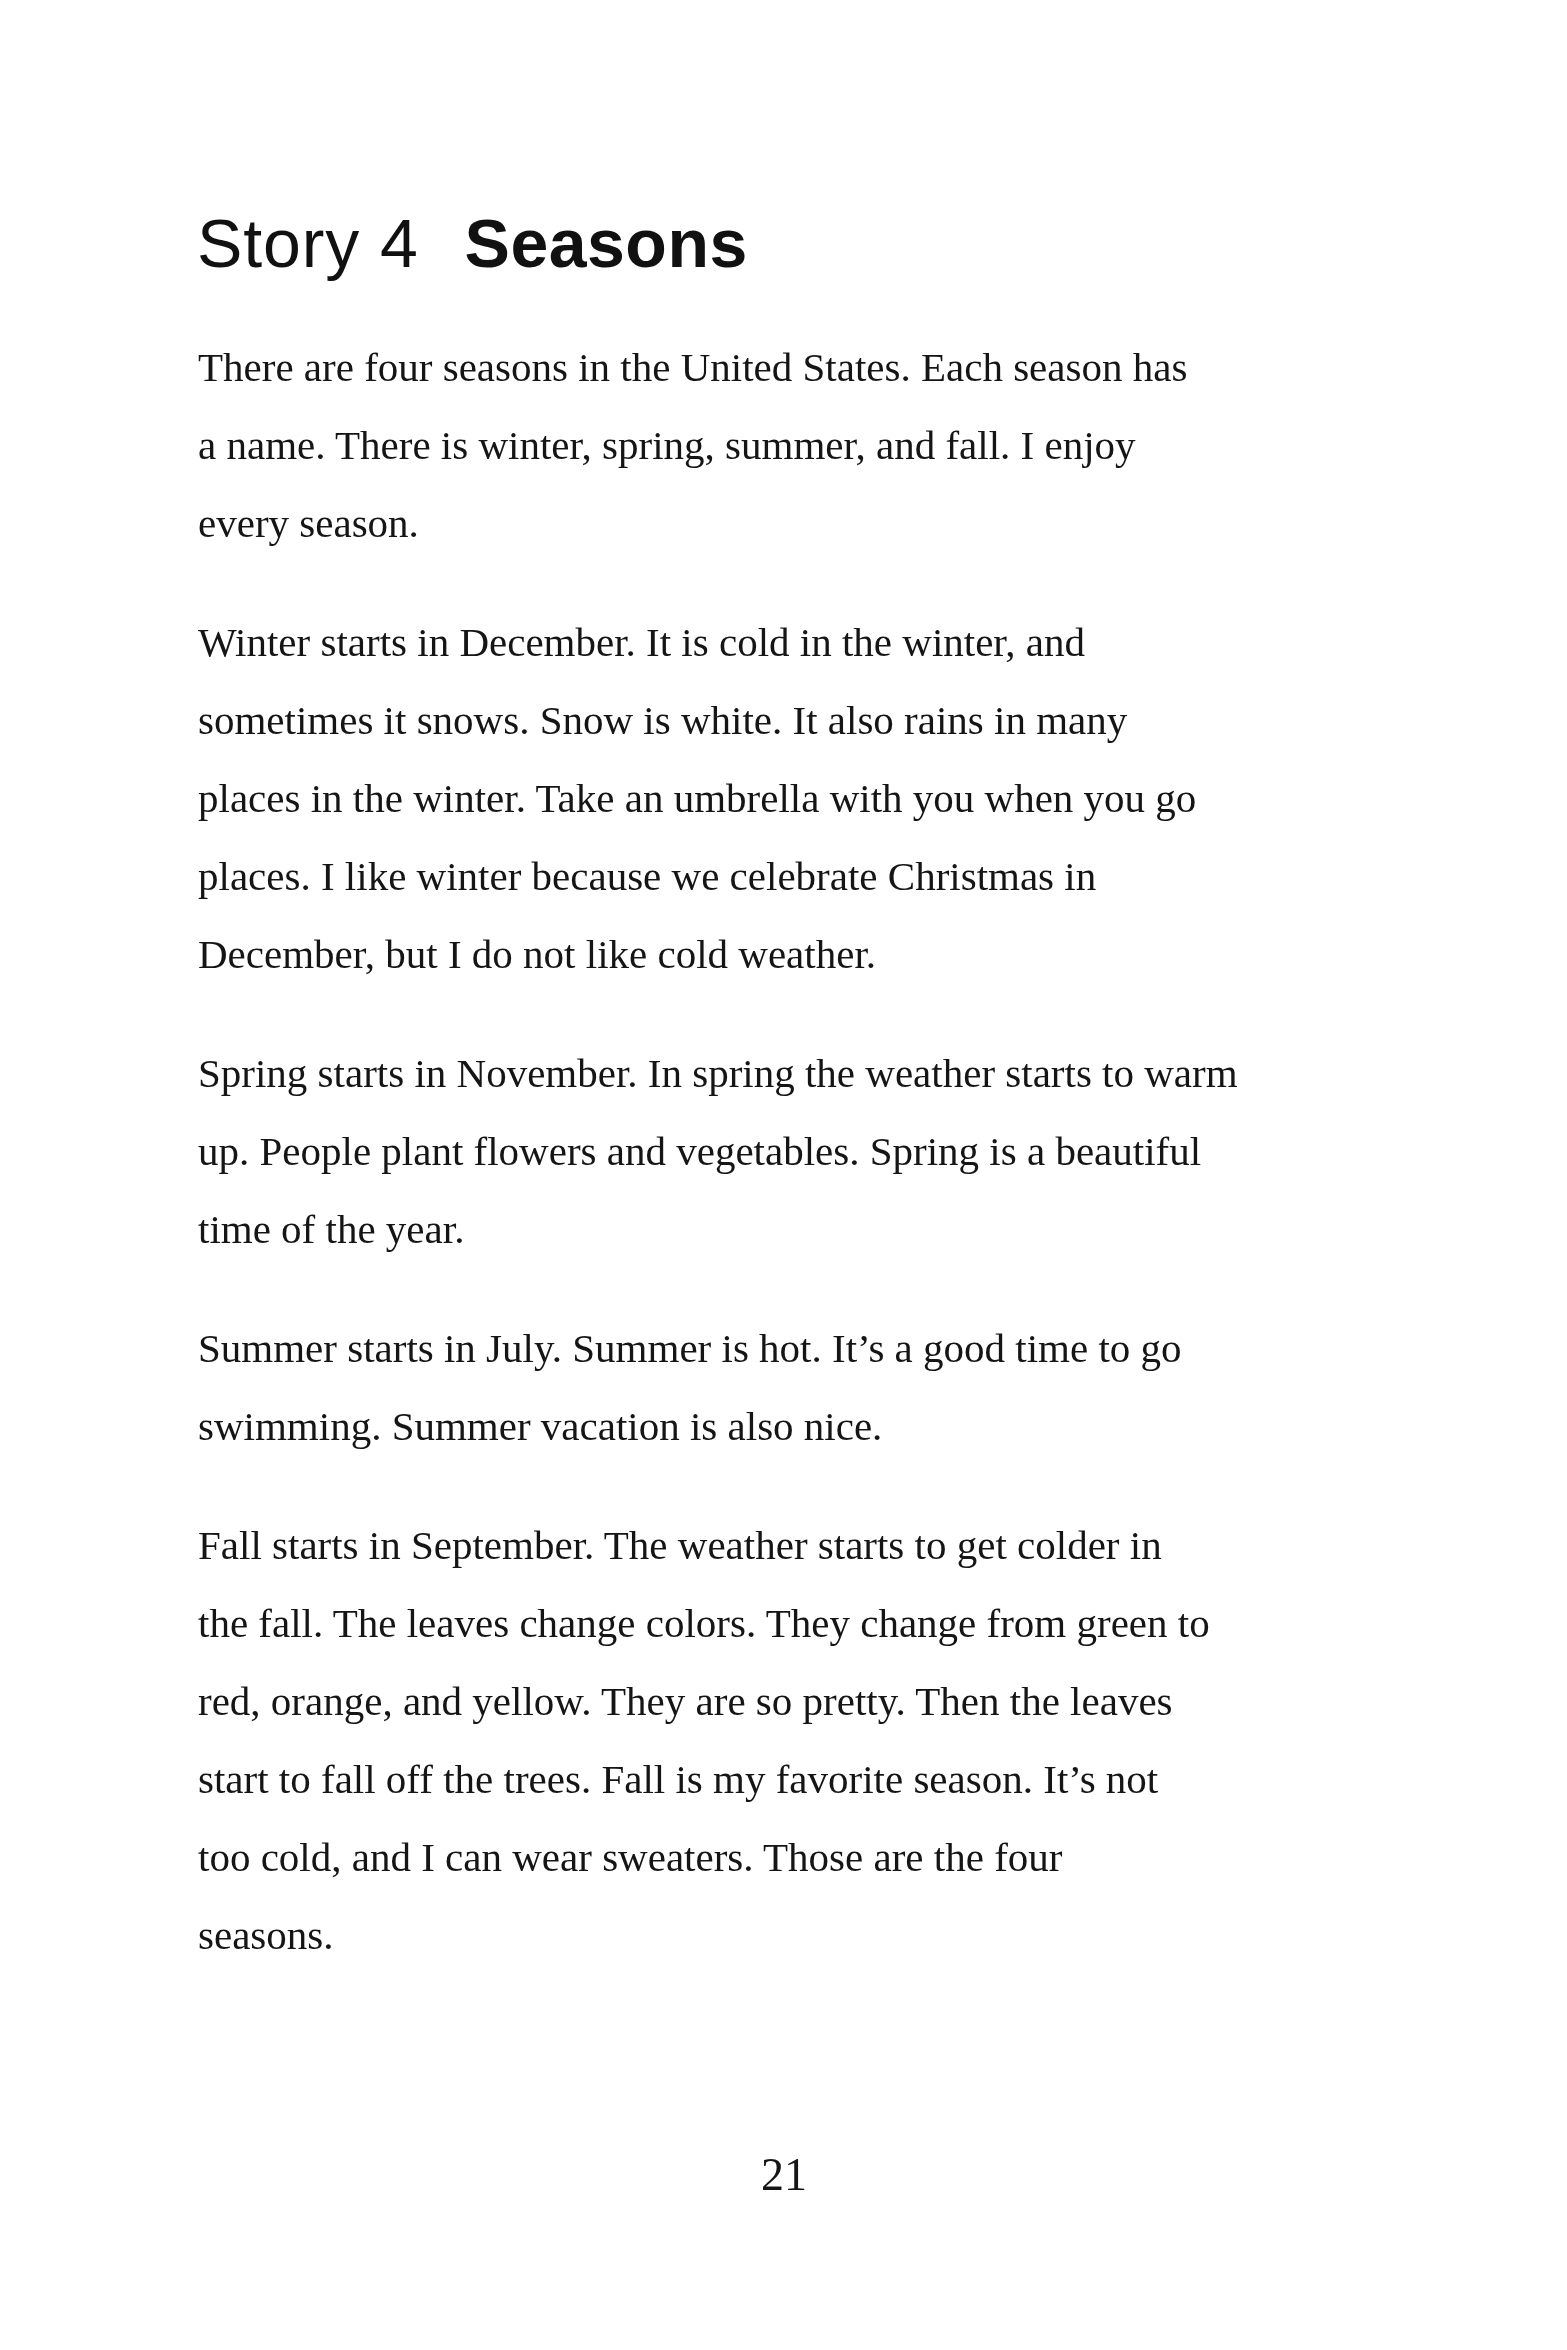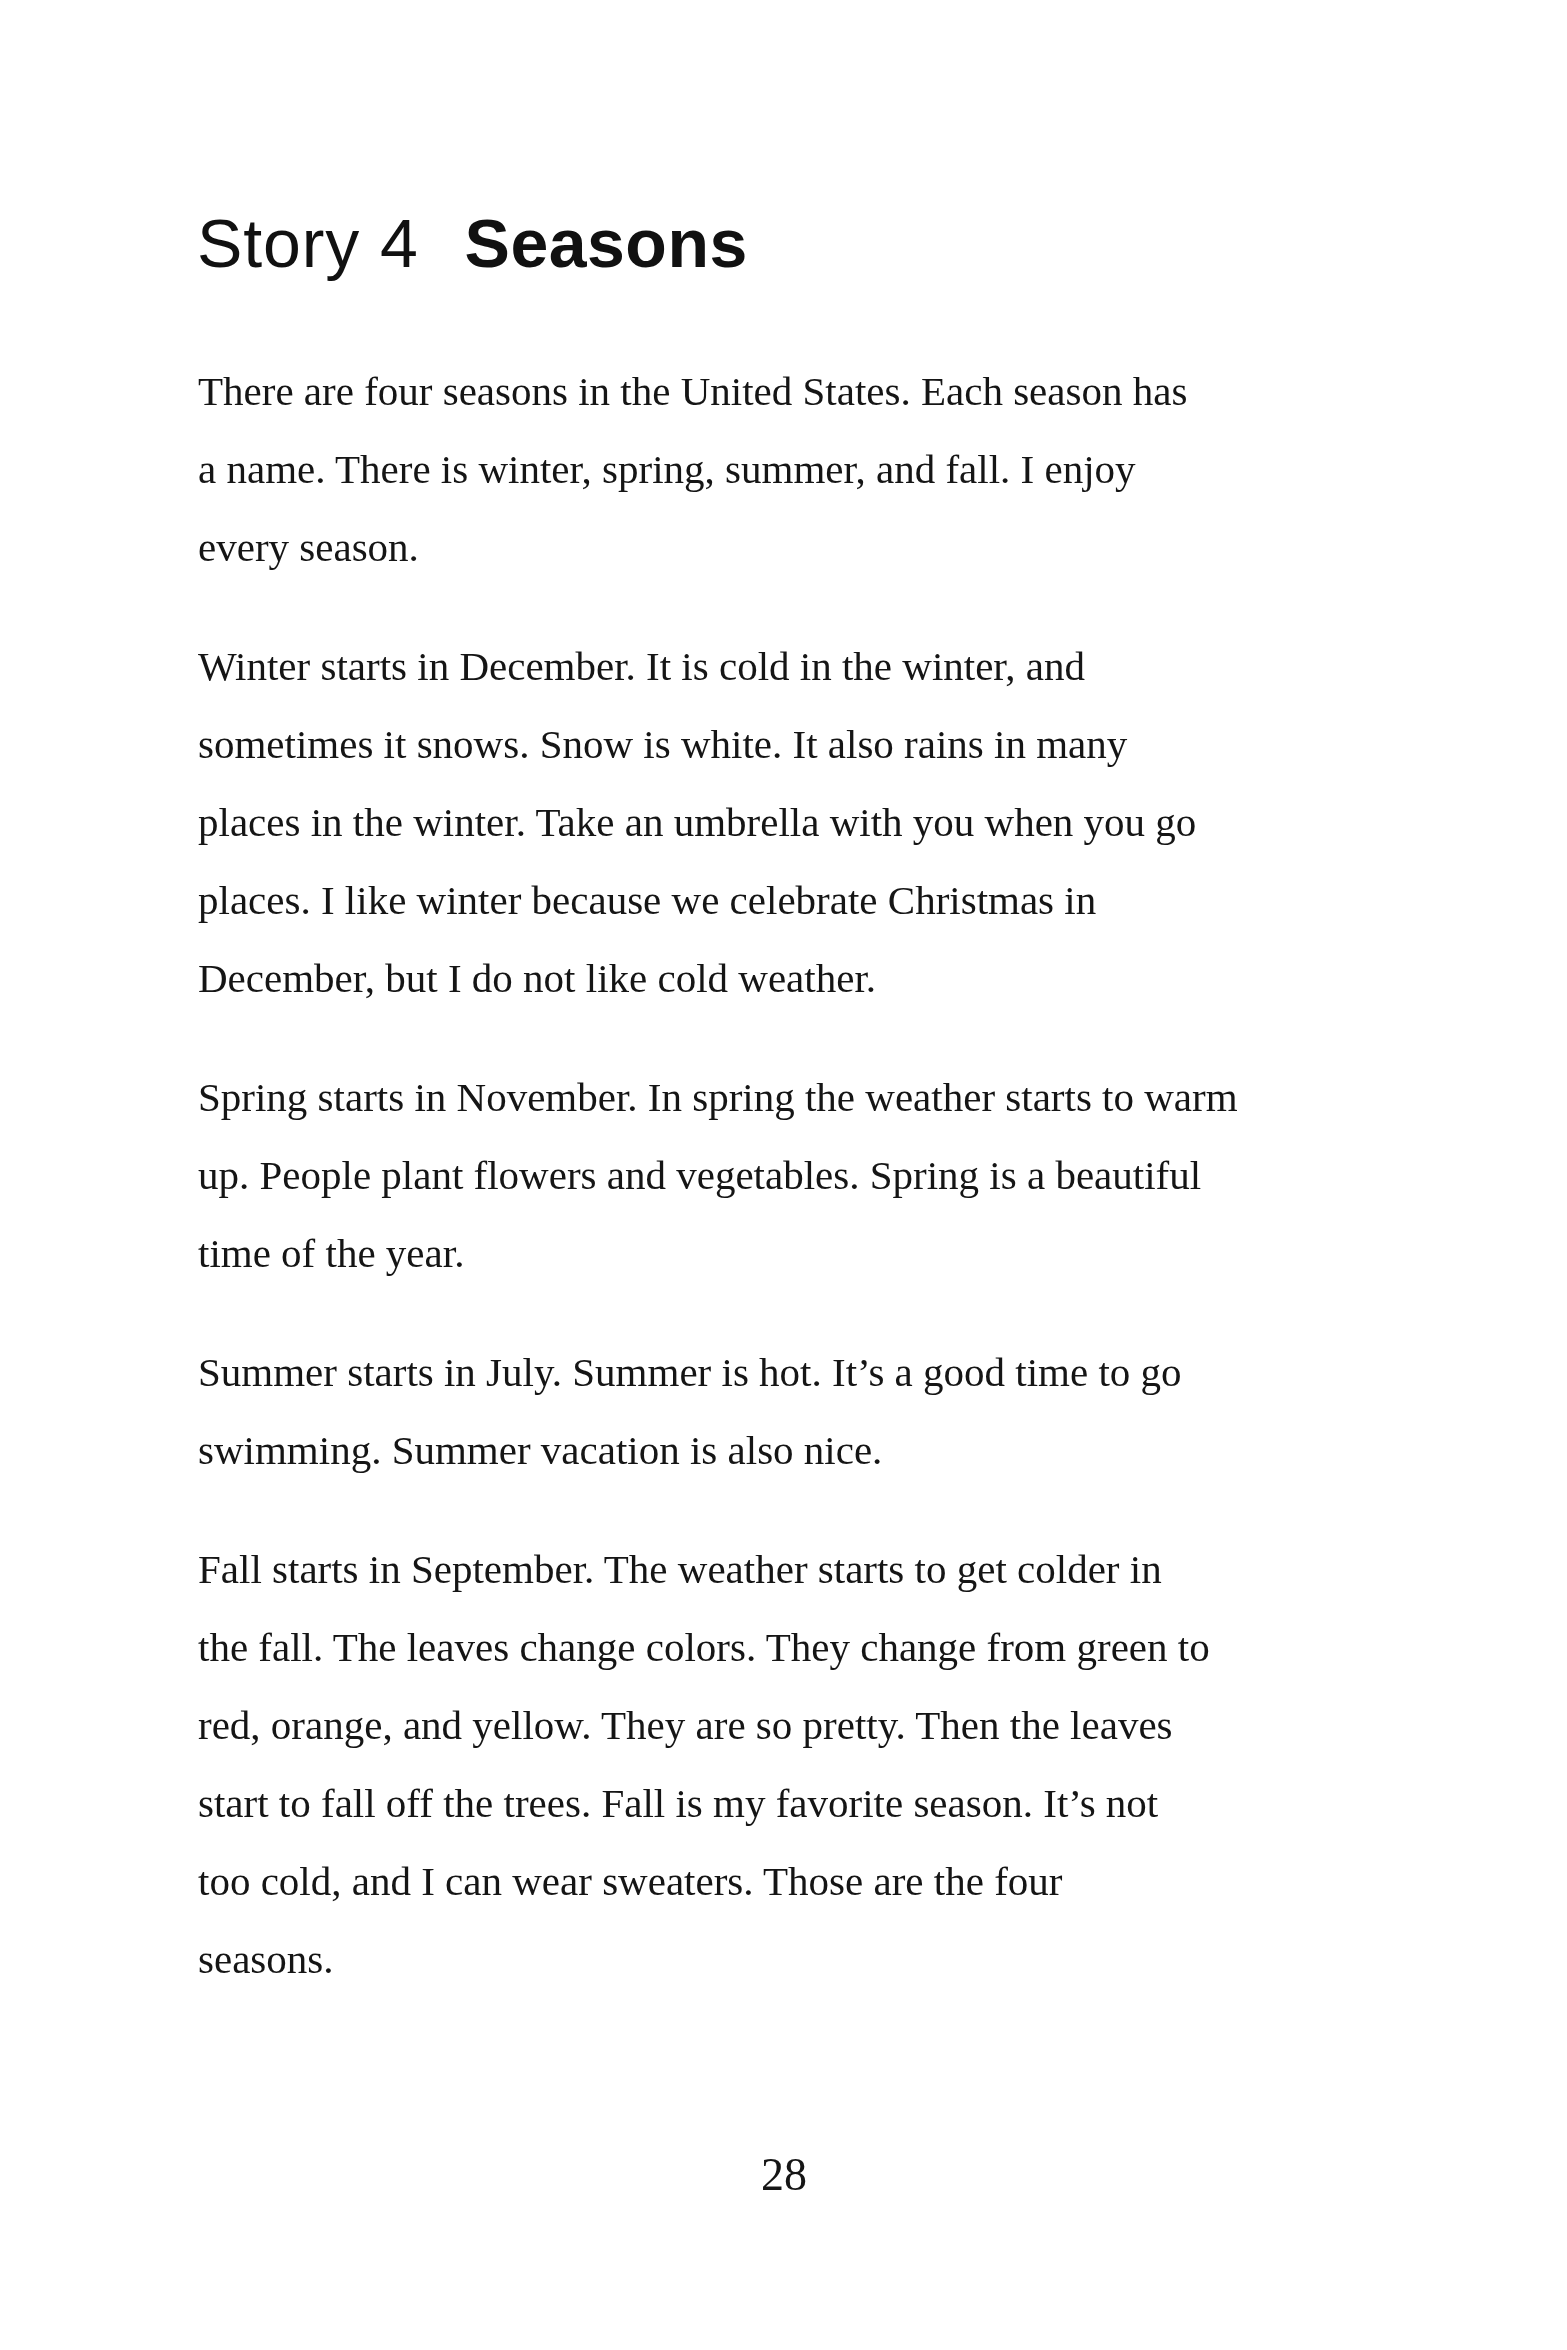--- a/index.html
+++ b/index.html
@@ -28,21 +28,21 @@
     white-space: nowrap;
   }
   .title .title-name {
     font-weight: 700;
     margin-left: 26px;
     letter-spacing: 0.5px;
   }
   .content {
     position: absolute;
     left: 198px;
-    top: 352px;
+    top: 328px;
     width: 1286px;
     font-family: "Liberation Serif", serif;
     font-size: 41px;
     line-height: 78px;
     color: #151515;
   }
   .content p {
     margin: 0 0 41px 0;
     white-space: pre-line;
   }
@@ -83,16 +83,16 @@
     <p>Summer starts in July. Summer is hot. It’s a good time to go
 swimming. Summer vacation is also nice.</p>
     <p>Fall starts in September. The weather starts to get colder in
 the fall. The leaves change colors. They change from green to
 red, orange, and yellow. They are so pretty. Then the leaves
 start to fall off the trees. Fall is my favorite season. It’s not
 too cold, and I can wear sweaters. Those are the four
 seasons.</p>
   </div>
 
-  <div class="page-number">28</div>
+  <div class="page-number">21</div>
 
 </div>
 
 
 </body></html>

